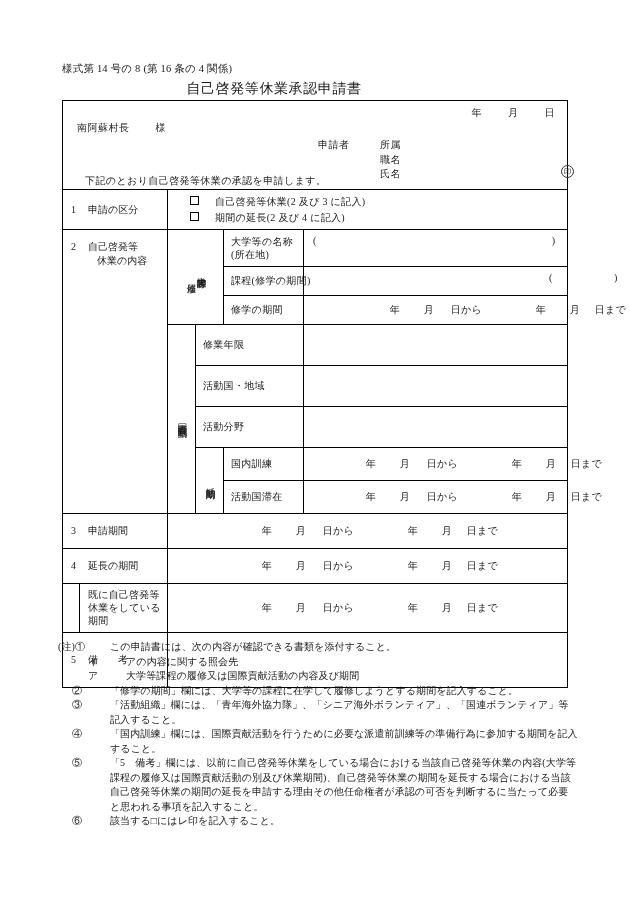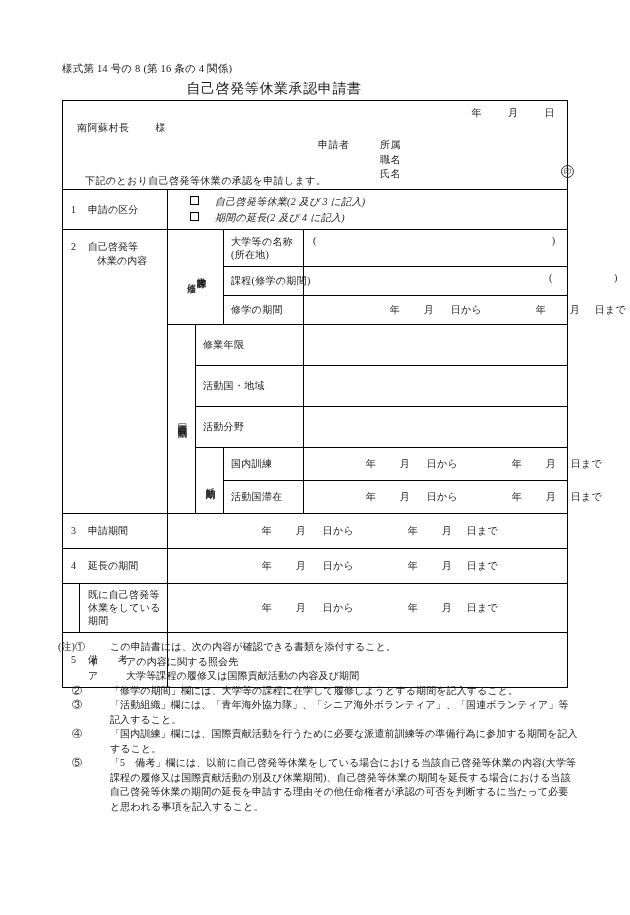--- a/index.html
+++ b/index.html
@@ -138,21 +138,20 @@
     width: 17px;
   }
   .sec-label .l2 {
     display: block;
     padding-left: 26px;
   }
 
   
   .chk-cell {
     padding: 4px 0 4px 22px !important;
-    font-style: italic;
   }
   .chk-line {
     white-space: nowrap;
     letter-spacing: 0.3px;
     line-height: 1.55;
   }
   .box {
     display: inline-block;
     width: 7px;
     height: 7px;
@@ -466,16 +465,19 @@
     </div>
 
     <div class="note lvl3">
       <span class="tag">④</span><span>「国内訓練」欄には、国際貢献活動を行うために必要な派遣前訓練等の準備行為に参加する期間を記入すること。</span>
     </div>
 
     <div class="note lvl3">
       <span class="tag">⑤</span><span>「5　備考」欄には、以前に自己啓発等休業をしている場合における当該自己啓発等休業の内容(大学等課程の履修又は国際貢献活動の別及び休業期間)、自己啓発等休業の期間を延長する場合における当該自己啓発等休業の期間の延長を申請する理由その他任命権者が承認の可否を判断するに当たって必要と思われる事項を記入すること。</span>
     </div>
 
+    <div class="note lvl3">
+      <span class="tag">⑥</span><span>該当する□にはレ印を記入すること。</span>
+    </div>
 
   </div>
 
 </div>
 
 </body></html>

